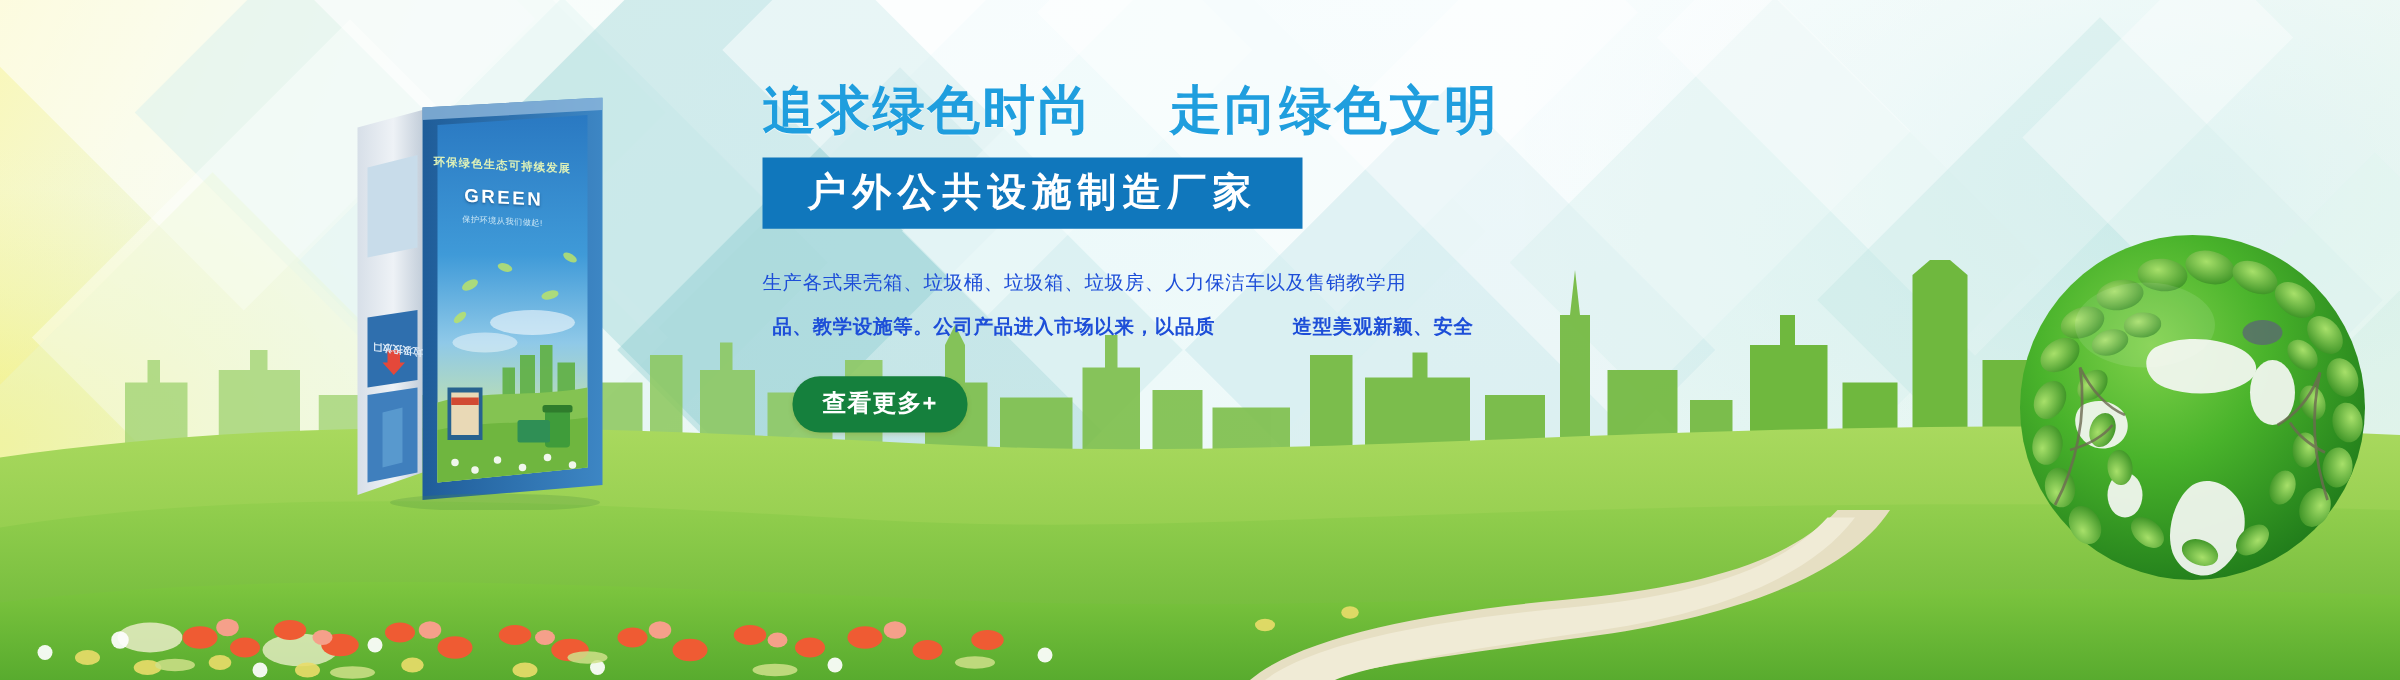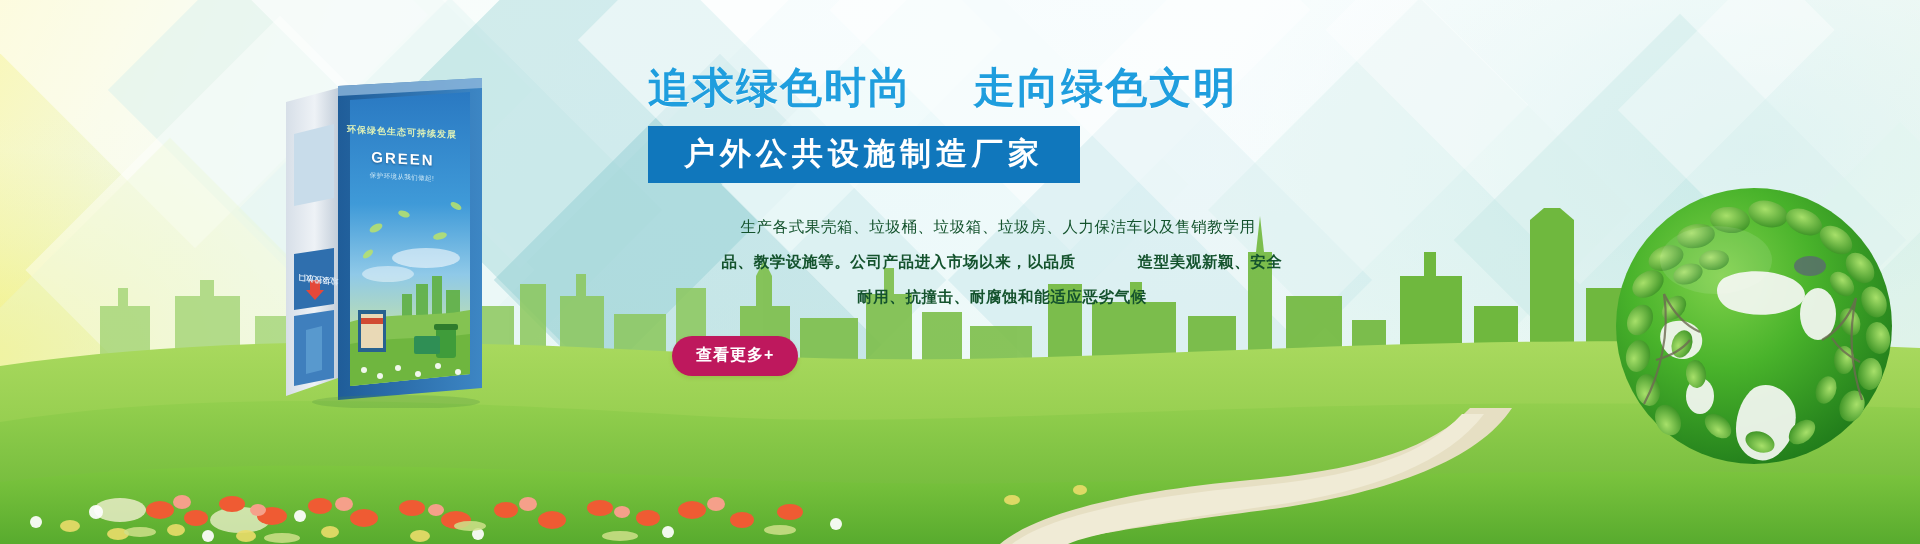--- a/index.html
+++ b/index.html
@@ -94,48 +94,48 @@
     color:#cfe9f6; font-size:6.5px; letter-spacing:.4px;
     transform:skewY(3deg); white-space:nowrap; overflow:hidden;
   }
   .kiosk-side-text {
     position:absolute; left:22px; top:196px; width:40px; text-align:center;
     color:#dceaf7; font-size:8px; font-weight:bold;
     transform:rotate(180deg) skewY(6deg);
   }
 
   
-  .content { position:absolute; left:648px; top:64px; width:820px; }
+  .content { position:absolute; left:610px; top:64px; width:820px; }
 
   .headline {
     font-size:42px; font-weight:bold; color:#1f9ede;
     letter-spacing:2px; line-height:1.15; white-space:nowrap;
     text-shadow:0 1px 0 rgba(255,255,255,.6);
   }
   .headline .gap { display:inline-block; width:34px; }
 
   .subbar {
     margin-top:14px; display:inline-block;
     background:#1077bc; color:#ffffff;
     font-size:31px; font-weight:bold; letter-spacing:5px;
     padding:9px 36px 11px 36px; line-height:1.2;text-align:right;
   }
 
   .para { margin-top:26px; width:700px; }
   .para .ln {
-    color:#14532d; font-size:15.5px; line-height:35px;
-    letter-spacing:.6px; white-space:nowrap;text-align:center;
+    color:#1d4ed8; font-size:15.5px; line-height:35px;
+    letter-spacing:.6px; white-space:nowrap;
   }
   .para .ln.indent { padding-left:8px;font-weight:bold; }
   .para .ln .spacer { display:inline-block; width:52px; }
 
   .cta {
     margin-top:22px; margin-left:24px; display:inline-block;
-    background:#be185d; color:#ffffff;
-    font-size:16px; font-weight:bold; letter-spacing:1px;
+    background:#15803d; color:#ffffff;
+    font-size:19px; font-weight:bold; letter-spacing:1px;
     padding:9px 24px 10px 24px; border-radius:22px;
     border:none; cursor:pointer;
     box-shadow:0 2px 4px rgba(120,110,0,.18);
   }
 </style>
 </head>
 <body>
 
 <div id="banner">
 
@@ -451,19 +451,18 @@
       <div class="subbar">户外公共设施制造厂家</div>
     </div>
 
     <div class="para">
       <div class="ln">生产各式果壳箱、垃圾桶、垃圾箱、垃圾房、人力保洁车以及售销教学用</div>
       <div class="ln indent">
         <span>品、教学设施等。公司产品进入市场以来，以品质</span>
         <span class="spacer"></span>
         <span>造型美观新颖、安全</span>
       </div>
-      <div class="ln indent">耐用、抗撞击、耐腐蚀和能适应恶劣气候</div>
     </div>
 
     <button class="cta">查看更多+</button>
   </div>
 
 </div>
 
 </body></html>

